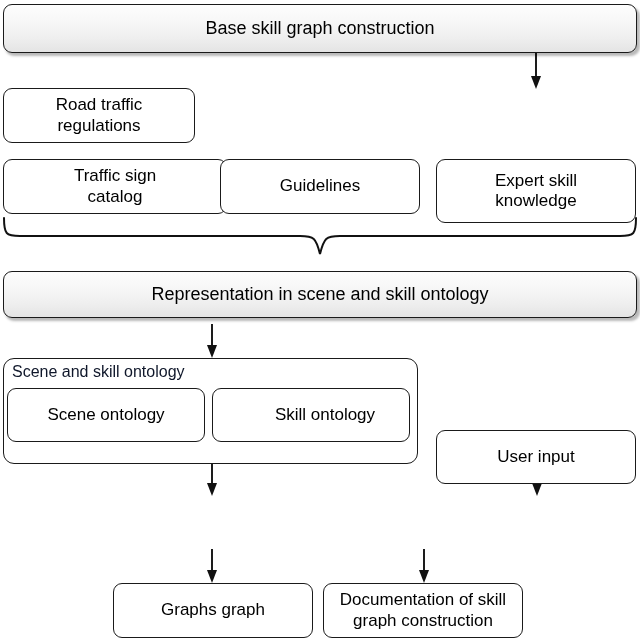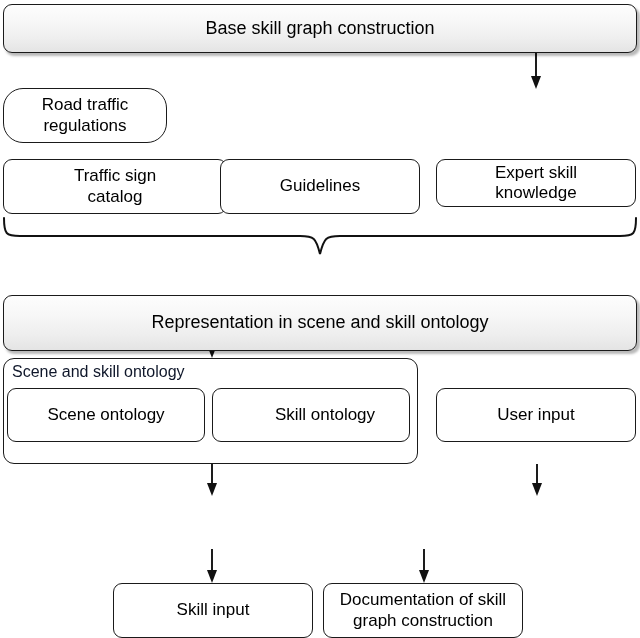--- a/index.html
+++ b/index.html
@@ -140,43 +140,43 @@
     </g>
 
     <g>
       <line class="wire" x1="424" y1="549" x2="424" y2="575"></line>
       <polygon class="head" points="424,583 419,570 429,570"></polygon>
     </g>
   </svg>
 
   <div class="node banner" style="left:3px; top:4px; width:634px; height:49px;">Base skill graph construction</div>
 
-  <div class="node box" style="left:3px; top:88px; width:164px; height:55px;border-radius:20px;">Road traffic
+  <div class="node box" style="left:3px; top:88px; width:192px; height:55px;">Road traffic
 regulations</div>
 
 
   <div class="node box" style="left:3px; top:159px; width:224px; height:55px;">Traffic sign
 catalog</div>
 
   <div class="node box" style="left:220px; top:159px; width:200px; height:55px;">Guidelines</div>
 
-  <div class="node box" style="left:436px; top:159px; width:200px; height:48px;">Expert skill
+  <div class="node box" style="left:436px; top:159px; width:200px; height:64px;">Expert skill
 knowledge</div>
 
-  <div class="node banner" style="left:3px; top:271px; width:634px; height:56px;margin-top:24px;">Representation in scene and skill ontology</div>
+  <div class="node banner" style="left:3px; top:271px; width:634px; height:47px;">Representation in scene and skill ontology</div>
 
   <div class="group" style="left:3px; top:358px; width:415px; height:106px;">
     <span class="group-label">Scene and skill ontology</span>
   </div>
 
   <div class="node box" style="left:7px; top:388px; width:198px; height:54px;">Scene ontology</div>
 
   <div class="node box" style="left:212px; top:388px; width:198px; height:54px;padding-left:28px;">Skill ontology</div>
 
-  <div class="node box" style="left:436px; top:388px; width:200px; height:54px;">User input</div>
+  <div class="node box" style="left:436px; top:430px; width:200px; height:54px;">User input</div>
 
 
-  <div class="node box" style="left:113px; top:583px; width:200px; height:55px;">Skill input</div>
+  <div class="node box" style="left:113px; top:583px; width:200px; height:55px;">Graphs graph</div>
 
   <div class="node box" style="left:323px; top:583px; width:200px; height:55px;">Documentation of skill
 graph construction</div>
 
 </div>
 
 </body></html>

